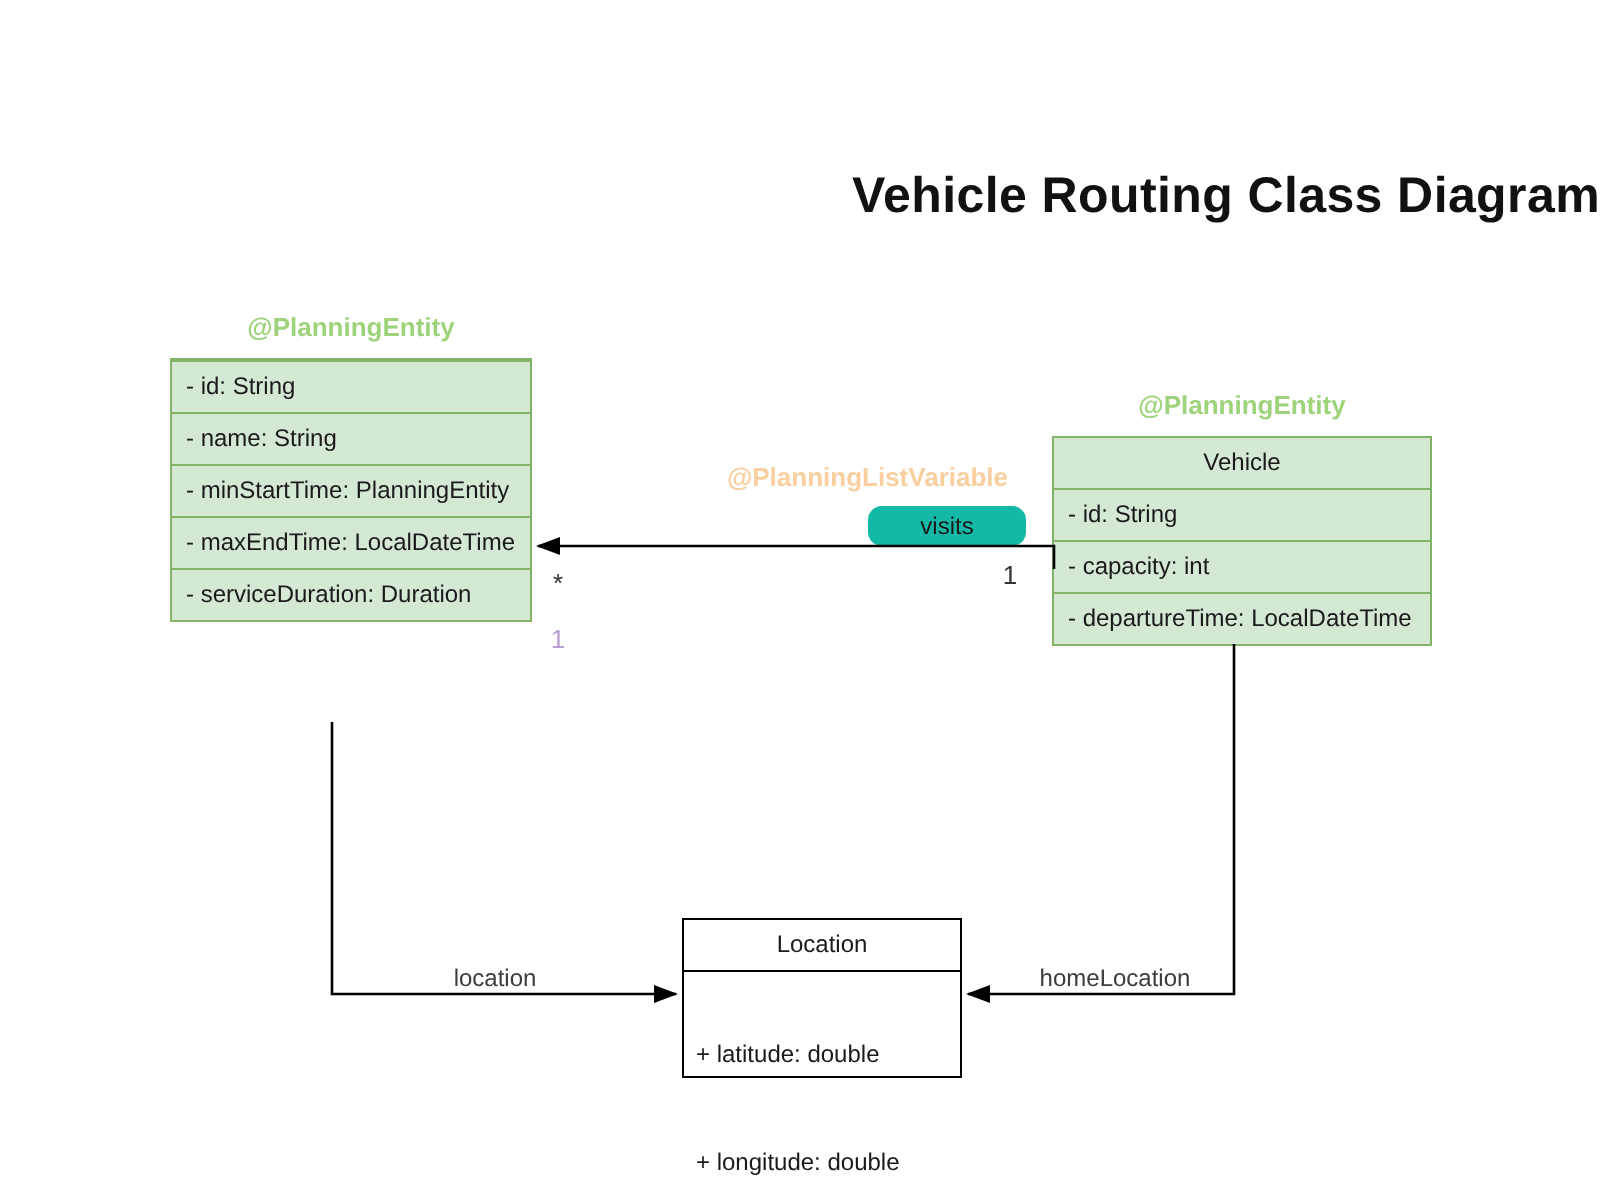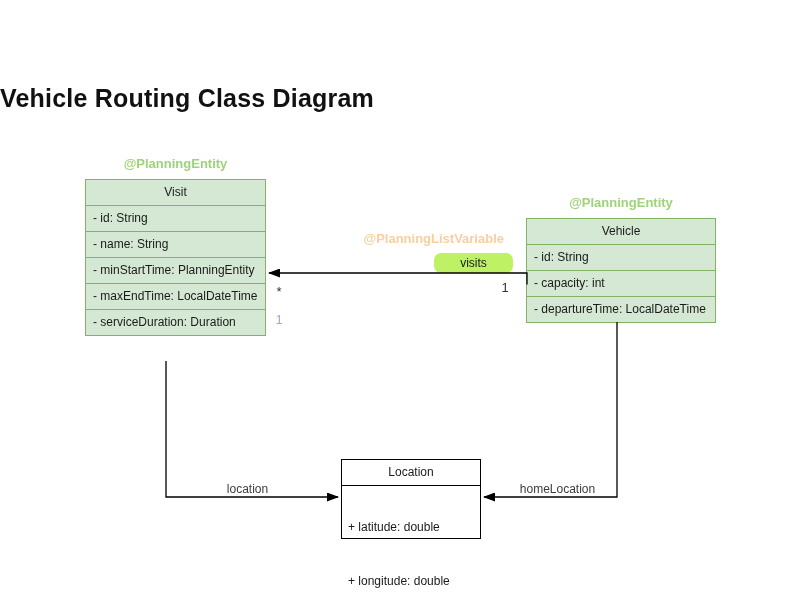--- a/index.html
+++ b/index.html
@@ -1,21 +1,21 @@
 <!DOCTYPE html>
 <html><head>
 <meta charset="utf-8">
 <style>
   html,body{margin:0;padding:0;background:#ffffff;}
   .canvas{
     position:relative;width:800px;height:600px;background:#ffffff;overflow:hidden;
     font-family:"Liberation Sans",sans-serif;color:#000;
   }
   .title{
-    position:absolute;left:0;top:84px;width:800px;text-align:left;
+    position:absolute;left:0;top:84px;width:800px;text-align:right;
     font-size:25px;font-weight:700;color:#111;letter-spacing:0.2px;
   }
   .edges{position:absolute;left:0;top:0;pointer-events:none;z-index:5;}
   .edge{fill:none;stroke:#000;stroke-width:1.3px;}
   .uml{
     position:absolute;box-sizing:border-box;border:1px solid #82b366;background:#d5e8d4;
     font-size:12px;z-index:2;
   }
   .uml.plain{border-color:#000;background:#fff;}
   .uml-header{
@@ -27,21 +27,21 @@
   }
   .uml.plain .uml-body{border-top:1px solid #000;height:52px;padding:0 0 0 6px;}
   .uml.plain .uml-line{height:26px;line-height:26px;white-space:nowrap;color:#1a1a1a;margin-top:28px;}
   .annotation{
     position:absolute;font-size:13px;font-weight:700;white-space:nowrap;z-index:3;
   }
   .anno-green{color:#9ed37c;text-align:center;}
   .anno-orange{color:#f9cfa0;text-align:right;}
   .edge-badge{
     position:absolute;left:434px;top:253px;width:79px;height:20px;line-height:20px;
-    background:#bef264;border-radius:7px;text-align:center;font-size:12px;color:#1a1a1a;z-index:4;
+    background:#14b8a6;border-radius:7px;text-align:center;font-size:12px;color:#1a1a1a;z-index:4;
   }
   .edge-label{
     position:absolute;font-size:12px;color:#3c3c3c;text-align:center;white-space:nowrap;z-index:4;
   }
   .mult{
     position:absolute;font-size:13px;color:#333;text-align:center;width:16px;z-index:4;
   }
   .mult.muted{color:#b79dd1;}
 </style>
 </head>
@@ -49,21 +49,20 @@
 
 <div class="canvas">
 
   <div class="title">Vehicle Routing Class Diagram</div>
 
   <div class="annotation anno-green" style="left:85px;top:156px;width:181px;">@PlanningEntity</div>
   <div class="annotation anno-green" style="left:526px;top:195px;width:190px;">@PlanningEntity</div>
   <div class="annotation anno-orange" style="left:304px;top:231px;width:200px;">@PlanningListVariable</div>
 
   <div class="uml" style="left:85px;top:179px;width:181px;">
-    <div class="uml-header">Visit</div>
     <div class="uml-row">- id: String</div>
     <div class="uml-row">- name: String</div>
     <div class="uml-row">- minStartTime: PlanningEntity</div>
     <div class="uml-row">- maxEndTime: LocalDateTime</div>
     <div class="uml-row">- serviceDuration: Duration</div>
   </div>
 
   <div class="uml" style="left:526px;top:218px;width:190px;">
     <div class="uml-header">Vehicle</div>
     <div class="uml-row">- id: String</div>

